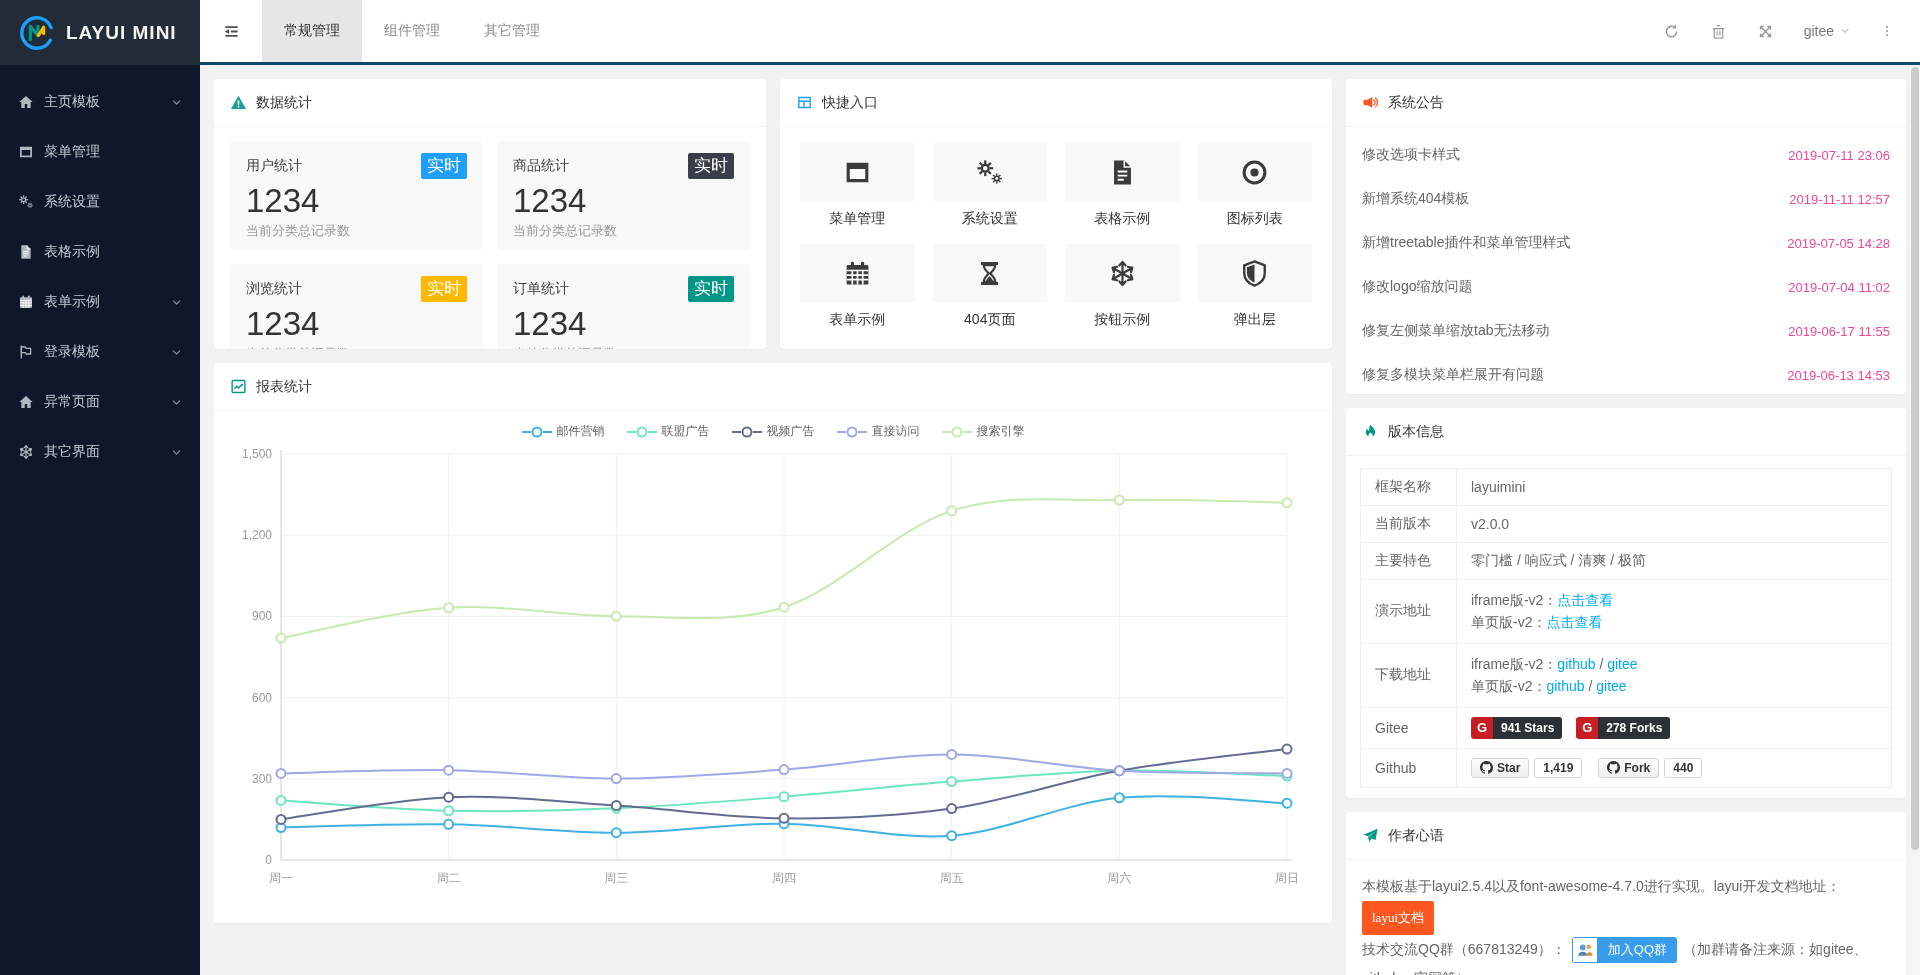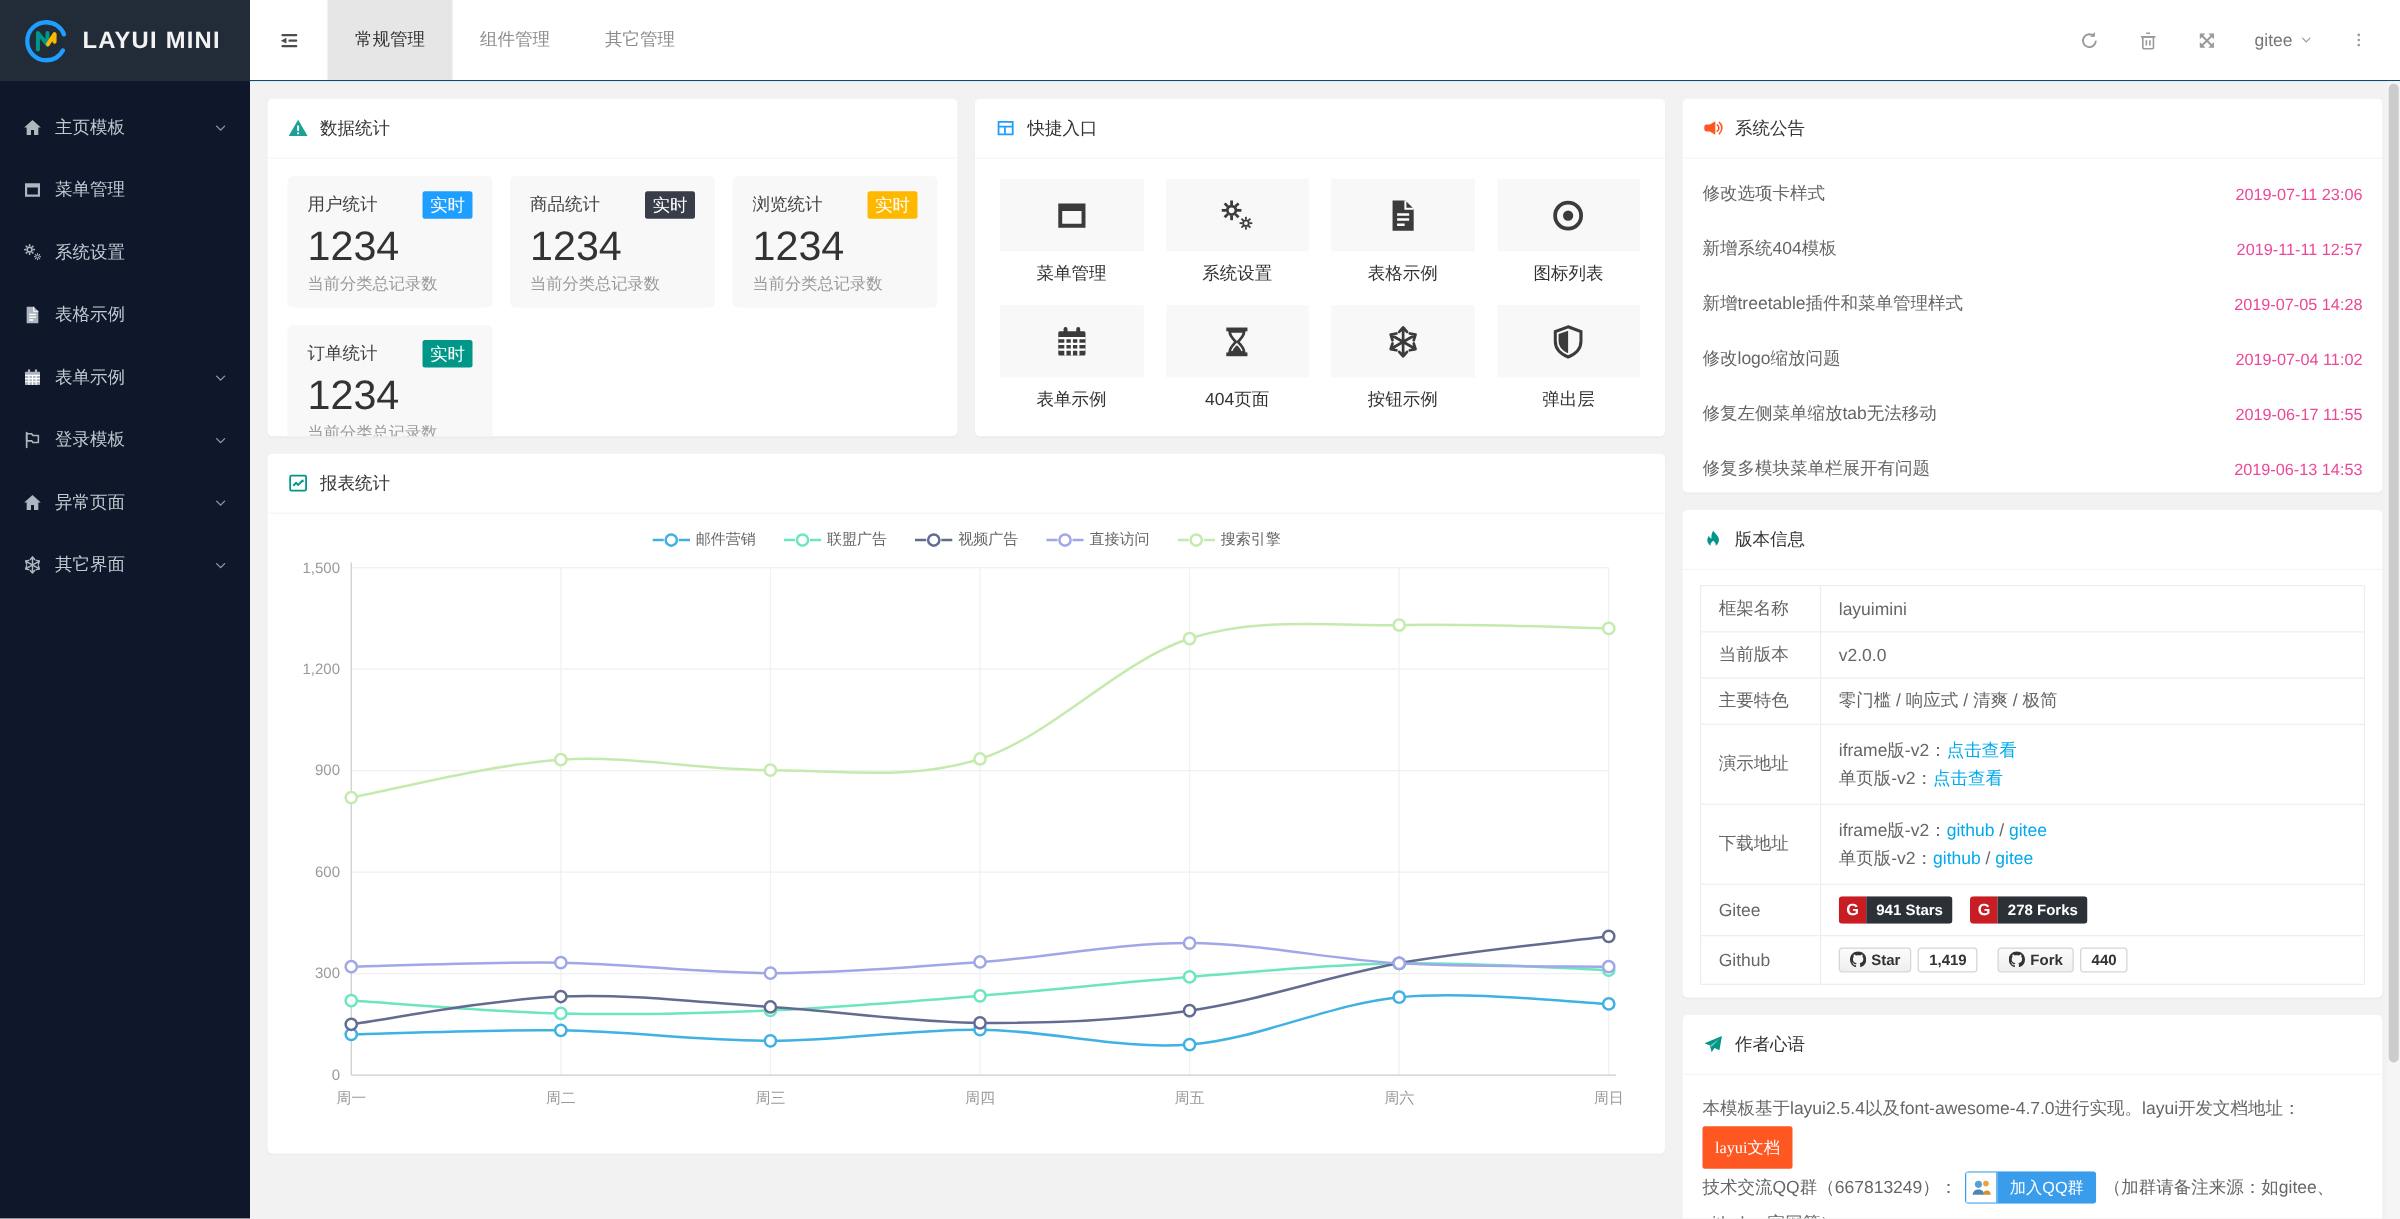--- a/index.html
+++ b/index.html
@@ -11,21 +11,21 @@
   .sidebar { position:absolute; left:0; top:0; width:200px; height:975px; background:#0f172a; }
   .logo-bar { height:65px; background:#222b38; display:flex; align-items:center; padding-left:18px; gap:10px; }
   .logo-mark { width:38px; height:38px; flex:none; }
   .logo-text { color:#f3f3f3; font-size:19px; font-weight:bold; letter-spacing:1px; }
   .side-menu { padding-top:12px; }
   .side-item { height:50px; display:flex; align-items:center; gap:10px; padding:0 18px; color:#c3c9d1; font-size:14px; cursor:pointer; }
   .side-item .si { width:16px; height:16px; color:#aeb6bf; flex:none; }
   .side-item .chev { width:11px; height:11px; margin-left:auto; color:#8f97a2; }
 
   
-  .header { position:absolute; left:200px; top:0; right:0; height:65px; background:#fff; border-bottom:1px solid #0c4a6e; display:flex; align-items:stretch; }
+  .header { position:absolute; left:200px; top:0; right:0; height:65px; background:#fff; border-bottom:3px solid #0c4a6e; display:flex; align-items:stretch; }
   .collapse-btn { width:62px; display:flex; align-items:center; justify-content:center; cursor:pointer; color:#4d4d4d; }
   .collapse-btn svg { width:19px; height:19px; }
   .tabs { display:flex; }
   .tab { width:100px; display:flex; align-items:center; justify-content:center; font-size:14px; color:#8c8c8c; cursor:pointer; }
   .tab.active { background:#e6e6e6; color:#333; }
   .header-right { margin-left:auto; display:flex; align-items:center; gap:30px; padding-right:26px; }
   .hicon { width:17px; height:17px; color:#9a9a9a; cursor:pointer; }
   .user { display:flex; align-items:center; gap:6px; color:#777; font-size:14px; cursor:pointer; }
   .user .chev { width:10px; height:10px; color:#999; }
   .dots { width:14px; height:16px; color:#9a9a9a; cursor:pointer; }
@@ -36,25 +36,25 @@
   .col-left { width:1118px; flex:none; }
   .row1 { display:flex; gap:14px; height:270px; }
   .col-right { flex:1; display:flex; flex-direction:column; gap:14px; }
 
   .card { background:#fff; border-radius:4px; box-shadow:0 1px 2px rgba(0,0,0,.03); overflow:hidden; }
   .card-head { height:48px; display:flex; align-items:center; gap:9px; padding:0 16px; border-bottom:1px solid #f5f5f5; font-size:14px; color:#333; }
   .card-head .ci { width:17px; height:17px; flex:none; }
 
   
   .card-stats { width:552px; }
-  .stats-grid { display:grid; grid-template-columns:1fr 1fr 1fr; gap:14px; padding:14px 16px; }
+  .stats-grid { display:grid; grid-template-columns:1fr 1fr; gap:14px; padding:14px 16px; }
   .stat-box { background:#f8f8f8; border-radius:4px; padding:12px 16px 10px; }
   .stat-top { display:flex; align-items:center; justify-content:space-between; }
   .stat-label { font-size:14px; color:#414141; }
-  .badge { font-size:14px; color:#fff; padding:2px 6px; border-radius:2px; line-height:1.3; }
+  .badge { font-size:17px; color:#fff; padding:2px 6px; border-radius:2px; line-height:1.3; }
   .stat-value { font-size:33px; color:#333; margin-top:3px; line-height:1.15; }
   .stat-desc { font-size:13px; color:#999; margin-top:2px; }
 
   
   .card-quick { flex:1; }
   .quick-grid { display:grid; grid-template-columns:repeat(4,1fr); gap:16px 18px; padding:16px 20px; }
   .quick-item { text-align:center; cursor:pointer; }
   .quick-box { height:58px; background:#f8f8f8; display:flex; align-items:center; justify-content:center; }
   .quick-box svg { width:29px; height:29px; color:#3b3b3b; }
   .quick-label { font-size:14px; color:#333; margin-top:9px; }

